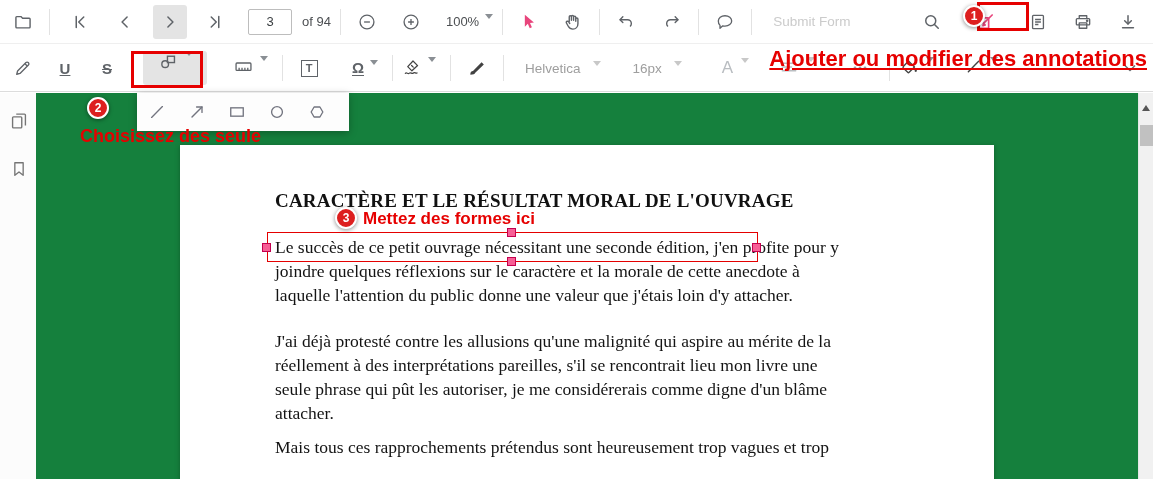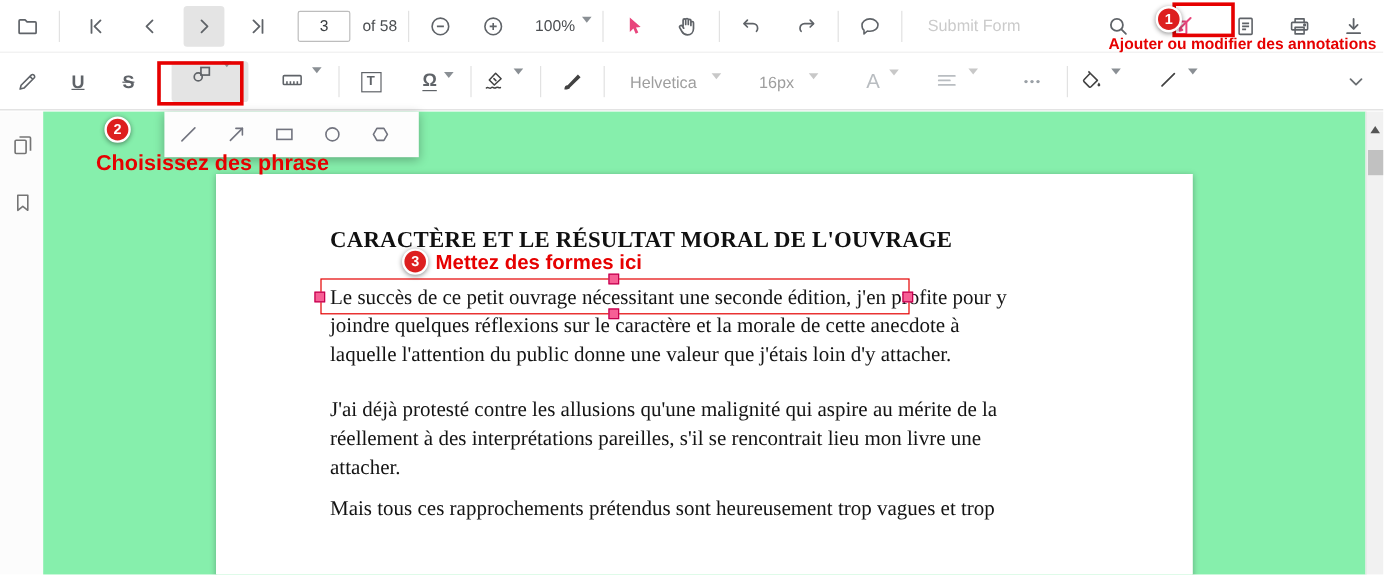--- a/index.html
+++ b/index.html
@@ -38,32 +38,32 @@
   .tb-right { position:absolute; right:8px; top:0; height:44px; display:flex; align-items:center; gap:11px; }
   
   .hlbox1 { position:absolute; left:977px; top:2px; width:52px; height:29px; border:3px solid #e60000; z-index:30; pointer-events:none; }
   .hlbox2 { position:absolute; left:131px; top:51px; width:72px; height:37px; border:3px solid #e60000; z-index:30; pointer-events:none; }
   .badge { position:absolute; width:22px; height:22px; border-radius:50%; background:#dd1f1f;
            border:2px solid #fff; box-shadow:0 1px 4px rgba(0,0,0,.45); color:#fff; font-weight:bold;
            font-size:12px; display:flex; align-items:center; justify-content:center; z-index:40; }
   .badge1 { left:963px; top:5px; }
   .badge2 { left:87px; top:97px; }
   .callout { position:absolute; color:#e60000; font-weight:bold; z-index:40; white-space:nowrap; }
-  .callout1 { top:29px; right:6px; font-size:13px; }
+  .callout1 { top:46px; right:6px; font-size:22px;text-decoration:underline; }
   .callout2 { top:126px; left:80px; font-size:18px; }
   
   .shape-popup { position:absolute; left:137px; top:93px; width:212px; height:38px; background:#fdfdfd;
                  box-shadow:0 2px 8px rgba(0,0,0,.28); display:flex; align-items:center; z-index:25; }
   .shape-popup .tb { width:40px; height:32px; color:#72747f; }
   
   .content { position:absolute; top:93px; left:0; right:0; bottom:0; }
   .lsidebar { position:absolute; left:0; top:0; bottom:0; width:36px; background:#fcfcfc; }
   .side-btn { position:absolute; left:6px; width:26px; height:26px; display:flex; align-items:center;
               justify-content:center; color:#757575; cursor:pointer; }
-  .viewer { position:absolute; left:36px; right:15px; top:0; bottom:0; background:#86efac; overflow:hidden; }
+  .viewer { position:absolute; left:36px; right:15px; top:0; bottom:0; background:#15803d; overflow:hidden; }
   
   .scrollbar { position:absolute; right:0; top:0; bottom:0; width:15px; background:#f1f1f1; border-left:1px solid #e6e6e6; }
   .scroll-up { position:absolute; top:12px; left:3px; width:0; height:0;
                border-left:4.5px solid transparent; border-right:4.5px solid transparent;
                border-bottom:6px solid #555; }
   .scroll-thumb { position:absolute; top:32px; left:1px; width:13px; height:21px; background:#c1c1c1; }
   
   .page { position:absolute; left:144px; top:52px; width:814px; height:400px; background:#fff;
           box-shadow:0 1px 5px rgba(0,0,0,.28); overflow:hidden; }
   .doc-title { position:absolute; left:95px; top:45px; font-family:"Liberation Serif","DejaVu Serif",serif;
@@ -124,21 +124,21 @@
     <div class="tb" style="margin-left:11px">
       <span>
         <svg width="20" height="20" viewBox="0 0 24 24" fill="none" stroke="currentColor" stroke-width="1.8" stroke-linecap="round" stroke-linejoin="round">
             <path d="M7.5 6 l6 6-6 6"></path>
             <path d="M16.5 5.5 v13"></path>
           </svg>
       </span>
     </div>
 
     <input class="pageinput" value="3" style="">
-    <span class="lbl" style="margin-left:10px">of 58</span>
+    <span class="lbl" style="margin-left:10px">of 94</span>
 
     <div class="vsep"></div>
 
     <div class="tb">
       <span>
         <svg width="20" height="20" viewBox="0 0 24 24" fill="none" stroke="currentColor" stroke-width="1.6">
             <circle cx="12" cy="12" r="8.3"></circle>
             <path d="M8.5 12 h7"></path>
           </svg>
       </span>
@@ -396,21 +396,21 @@
       <span>
         <svg width="20" height="20" viewBox="0 0 24 24" fill="none" stroke="#6a6e72" stroke-width="1.8" stroke-linecap="round" stroke-linejoin="round">
             <path d="M6.5 9.5 l5.5 5.5 5.5-5.5"></path>
           </svg>
       </span>
     </div>
   </div>
 
   <div class="hlbox2"></div>
   <div class="badge badge2">2</div>
-  <div class="callout callout2">Choisissez des phrase</div>
+  <div class="callout callout2">Choisissez des seule</div>
 
   <div class="shape-popup">
     <div class="tb">
       <span>
         <svg width="20" height="20" viewBox="0 0 24 24" fill="none" stroke="currentColor" stroke-width="1.6" stroke-linecap="round">
             <path d="M5.5 18.5 L18.5 5.5"></path>
           </svg>
       </span>
     </div>
     <div class="tb">
@@ -476,20 +476,21 @@
         <div class="handle h-right"></div>
         <div class="handle h-top"></div>
         <div class="handle h-bottom"></div>
 
         <div class="doc-body">
           <div class="dline">Le succès de ce petit ouvrage nécessitant une seconde édition, j'en profite pour y</div>
           <div class="dline">joindre quelques réflexions sur le caractère et la morale de cette anecdote à</div>
           <div class="dline">laquelle l'attention du public donne une valeur que j'étais loin d'y attacher.</div>
           <div class="dline gap-lg">J'ai déjà protesté contre les allusions qu'une malignité qui aspire au mérite de la</div>
           <div class="dline">réellement à des interprétations pareilles, s'il se rencontrait lieu mon livre une</div>
+          <div class="dline">seule phrase qui pût les autoriser, je me considérerais comme digne d'un blâme</div>
           <div class="dline">attacher.</div>
           <div class="dline gap-sm">Mais tous ces rapprochements prétendus sont heureusement trop vagues et trop</div>
         </div>
       </div>
     </div>
 
     <div class="scrollbar">
       <div class="scroll-up"></div>
       <div class="scroll-thumb"></div>
     </div>

